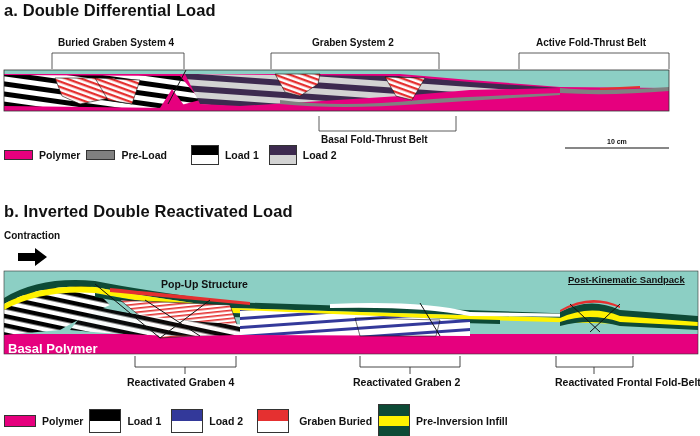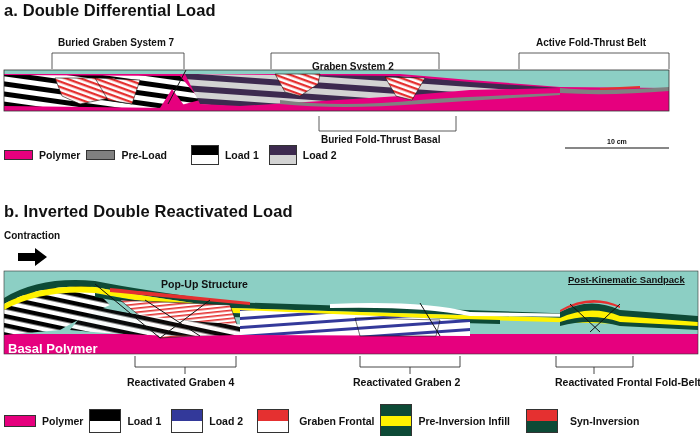--- a/index.html
+++ b/index.html
@@ -12,22 +12,22 @@
   .legend .item { display:flex; align-items:center; }
   .sw { border:1px solid #333; box-sizing:border-box; margin-right:6px; }
   .sw-split { display:flex; flex-direction:column; }
   .sw-split > div { flex:1; }
 </style>
 </head>
 <body>
 
 <div class="title" style="left:4px; top:1px;">a. Double Differential Load</div>
 
-<div class="lbl" style="left:58px; top:37px;">Buried Graben System 7</div>
-<div class="lbl" style="left:312px; top:37px;margin-top:24px;">Graben System 2</div>
+<div class="lbl" style="left:58px; top:37px;">Buried Graben System 4</div>
+<div class="lbl" style="left:312px; top:37px;">Graben System 2</div>
 <div class="lbl" style="left:536px; top:37px;">Active Fold-Thrust Belt</div>
 
 <svg width="700" height="200">
   <defs>
     <pattern id="stripesBW" patternUnits="userSpaceOnUse" width="10" height="10" patternTransform="rotate(8)">
       <rect width="10" height="10" fill="#fff"></rect>
         <rect width="10" height="5" fill="#000"></rect>
     </pattern>
     <pattern id="stripesRW" patternUnits="userSpaceOnUse" width="5" height="5" patternTransform="rotate(20)">
       <rect width="5" height="5" fill="#fff"></rect>
@@ -72,21 +72,21 @@
   <path d="M600,88 L640,86 L640,88 L600,90 Z" fill="#e53030"></path>
   <rect x="4" y="70" width="665" height="41" fill="none" stroke="#333" stroke-width="0.8"></rect>
 
   <g stroke="#333" stroke-width="0.8" fill="none">
     <polyline points="319,116 319,131 456,131 456,116"></polyline>
   </g>
 
   <line x1="565" y1="148" x2="669" y2="148" stroke="#111" stroke-width="1.2"></line>
 </svg>
 
-<div class="lbl" style="left:321px; top:134px;">Buried Fold-Thrust Basal</div>
+<div class="lbl" style="left:321px; top:134px;">Basal Fold-Thrust Belt</div>
 <div class="lbl-sm" style="left:607px; top:138px;">10 cm</div>
 
 <div class="legend" style="left:4px; top:145px;">
   <div class="item">
     <div class="sw" style="width:29px;height:10px;background:#e6007e;"></div>
     <span style="margin-right:6px;">Polymer</span>
   </div>
   <div class="item">
     <div class="sw" style="width:29px;height:10px;background:#808080;"></div>
     <span style="margin-right:24px;">Pre-Load</span>
@@ -201,30 +201,23 @@
         <div style="background:#33399a"></div>
         <div style="background:#fff"></div>
       </div>
     <span style="margin-right:14px;">Load 2</span>
   </div>
   <div class="item">
     <div class="sw sw-split" style="width:32px;height:24px;">
         <div style="background:#e53030"></div>
         <div style="background:#fff"></div>
       </div>
-    <span style="margin-left:4px;margin-right:6px;">Graben Frontal</span>
+    <span style="margin-left:4px;margin-right:6px;">Graben Buried</span>
   </div>
   <div class="item">
     <div class="sw sw-split" style="width:32px;height:34px;">
         <div style="background:#0d4a36"></div>
         <div style="background:#fff200"></div>
         <div style="background:#0d4a36"></div>
       </div>
-    <span style="margin-right:16px;">Pre-Inversion Infill</span>
-  </div>
-  <div class="item">
-    <div class="sw sw-split" style="width:32px;height:24px;">
-        <div style="background:#e53030"></div>
-        <div style="background:#0d4a36"></div>
-      </div>
-    <span style="margin-left:6px;">Syn-Inversion</span>
+    <span style="margin-right:22px;">Pre-Inversion Infill</span>
   </div>
 </div>
 
 </body></html>

